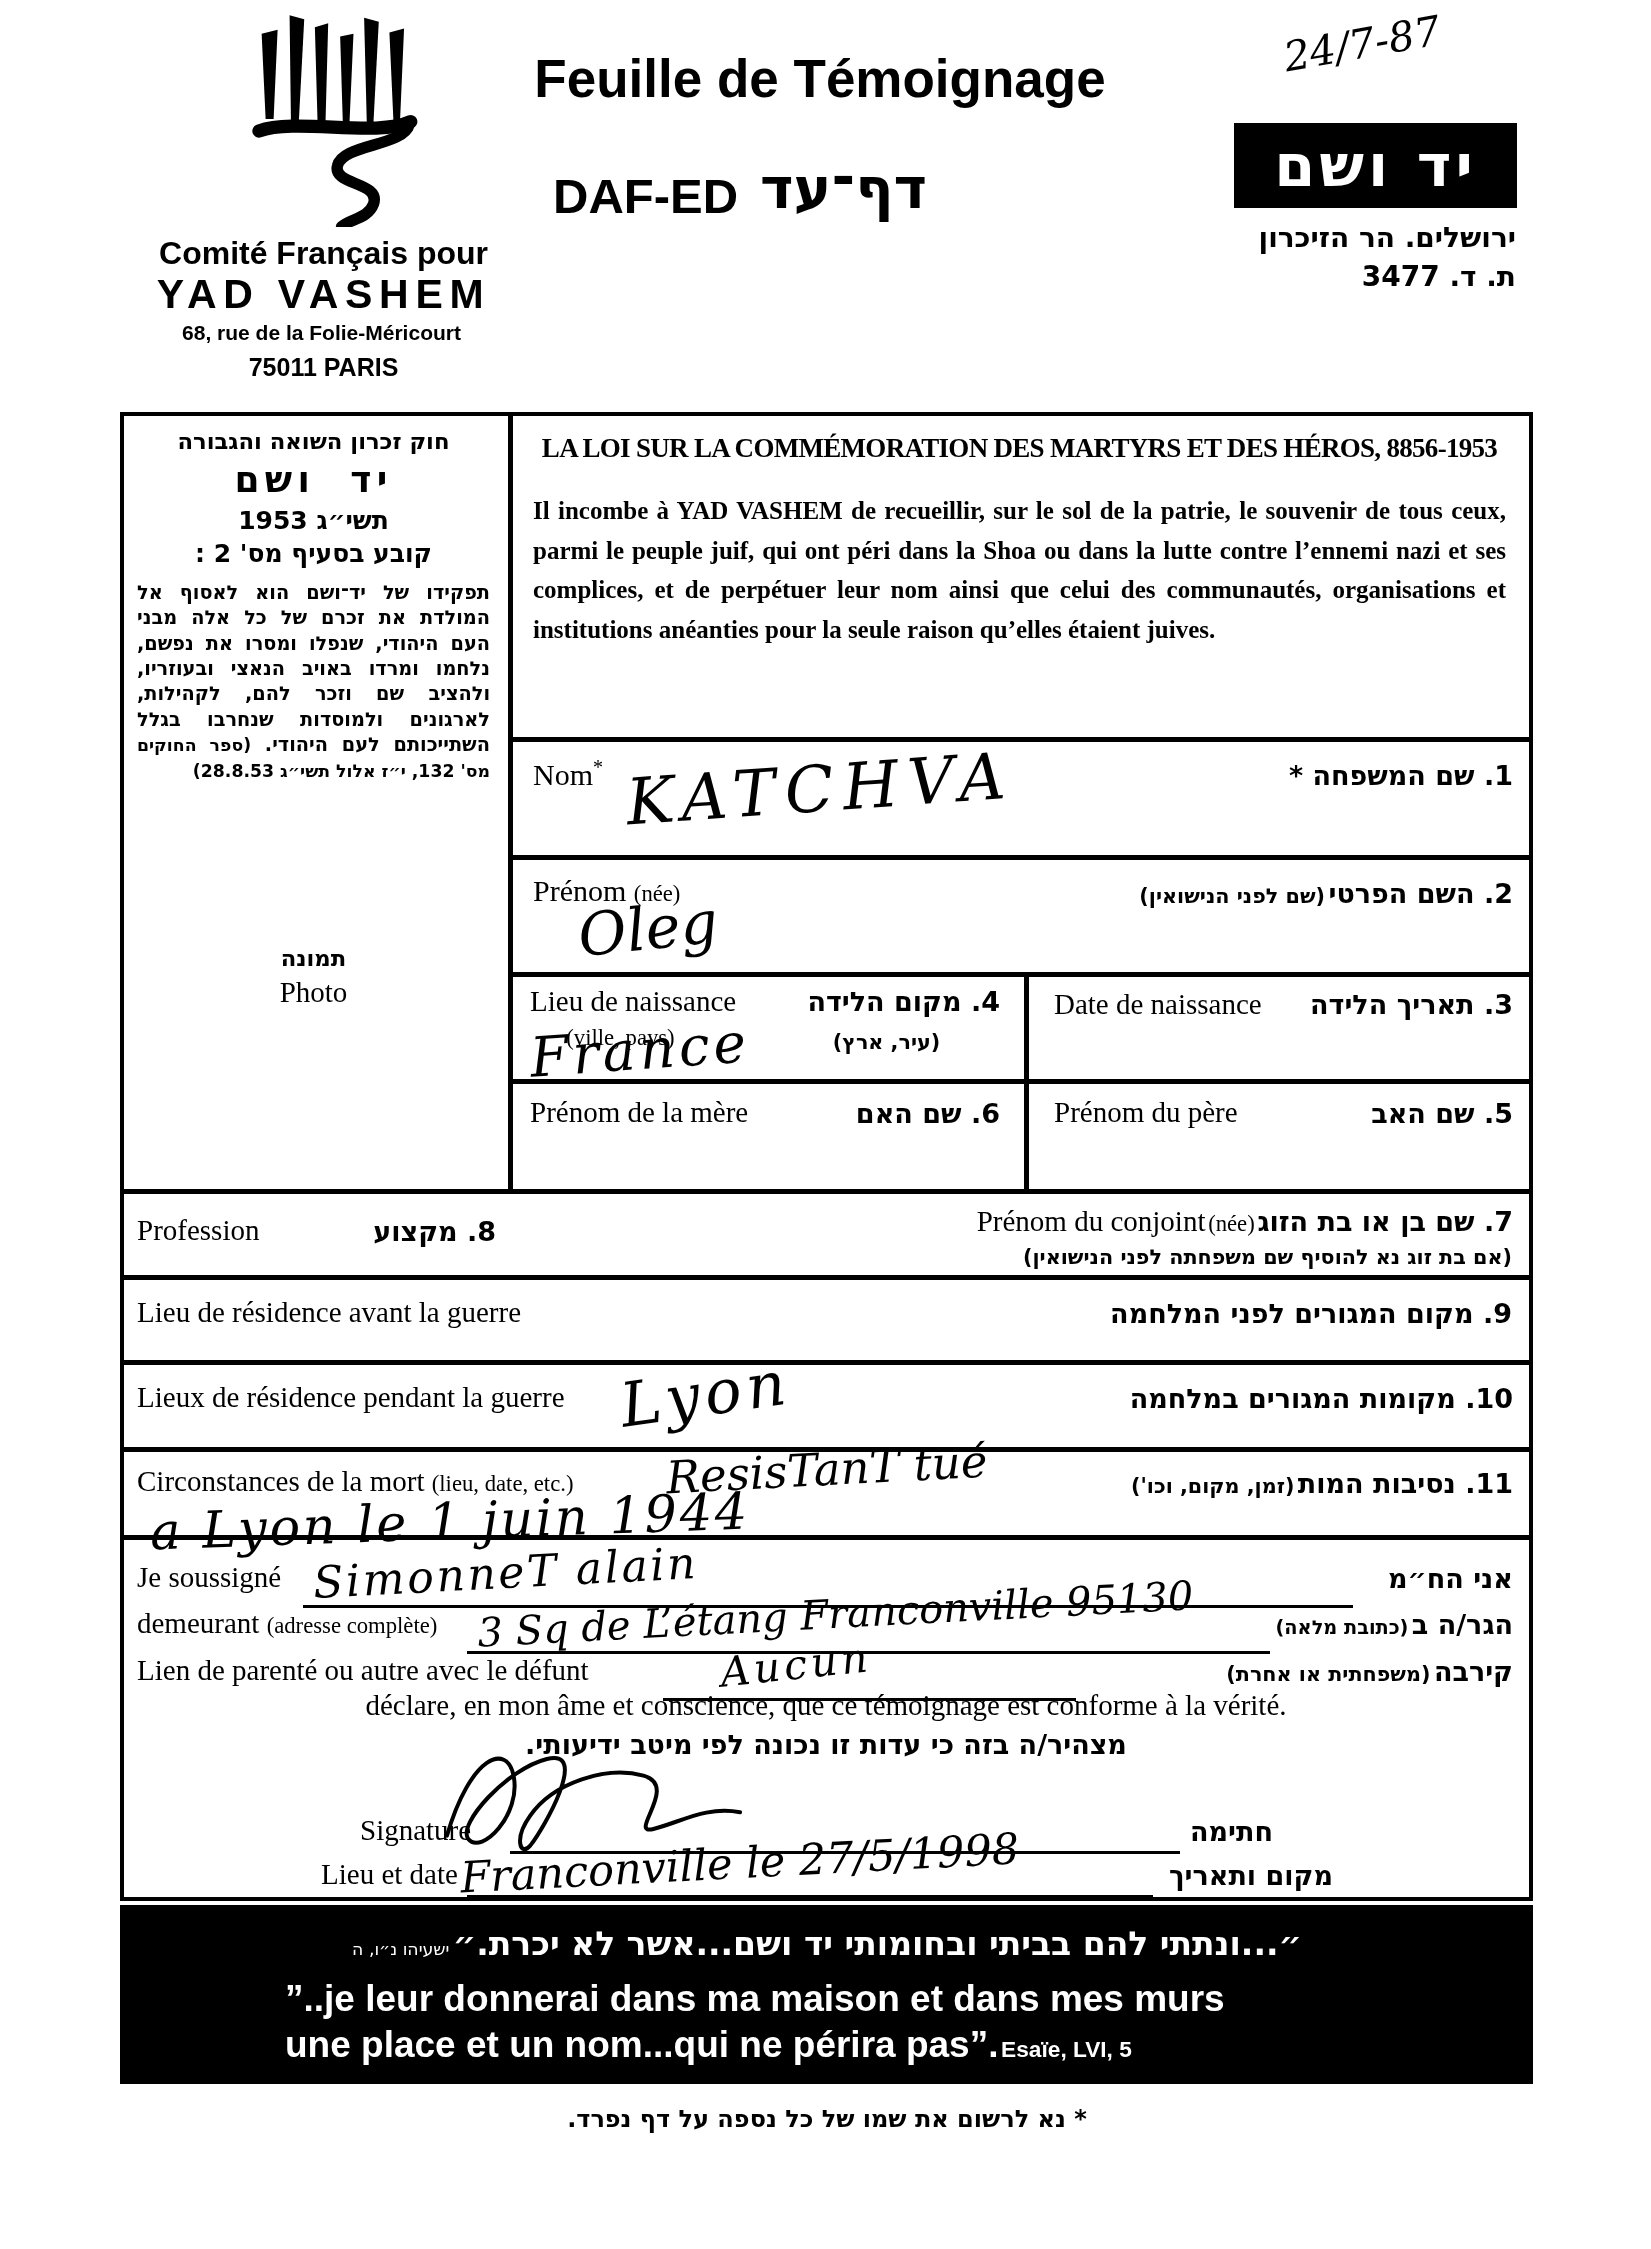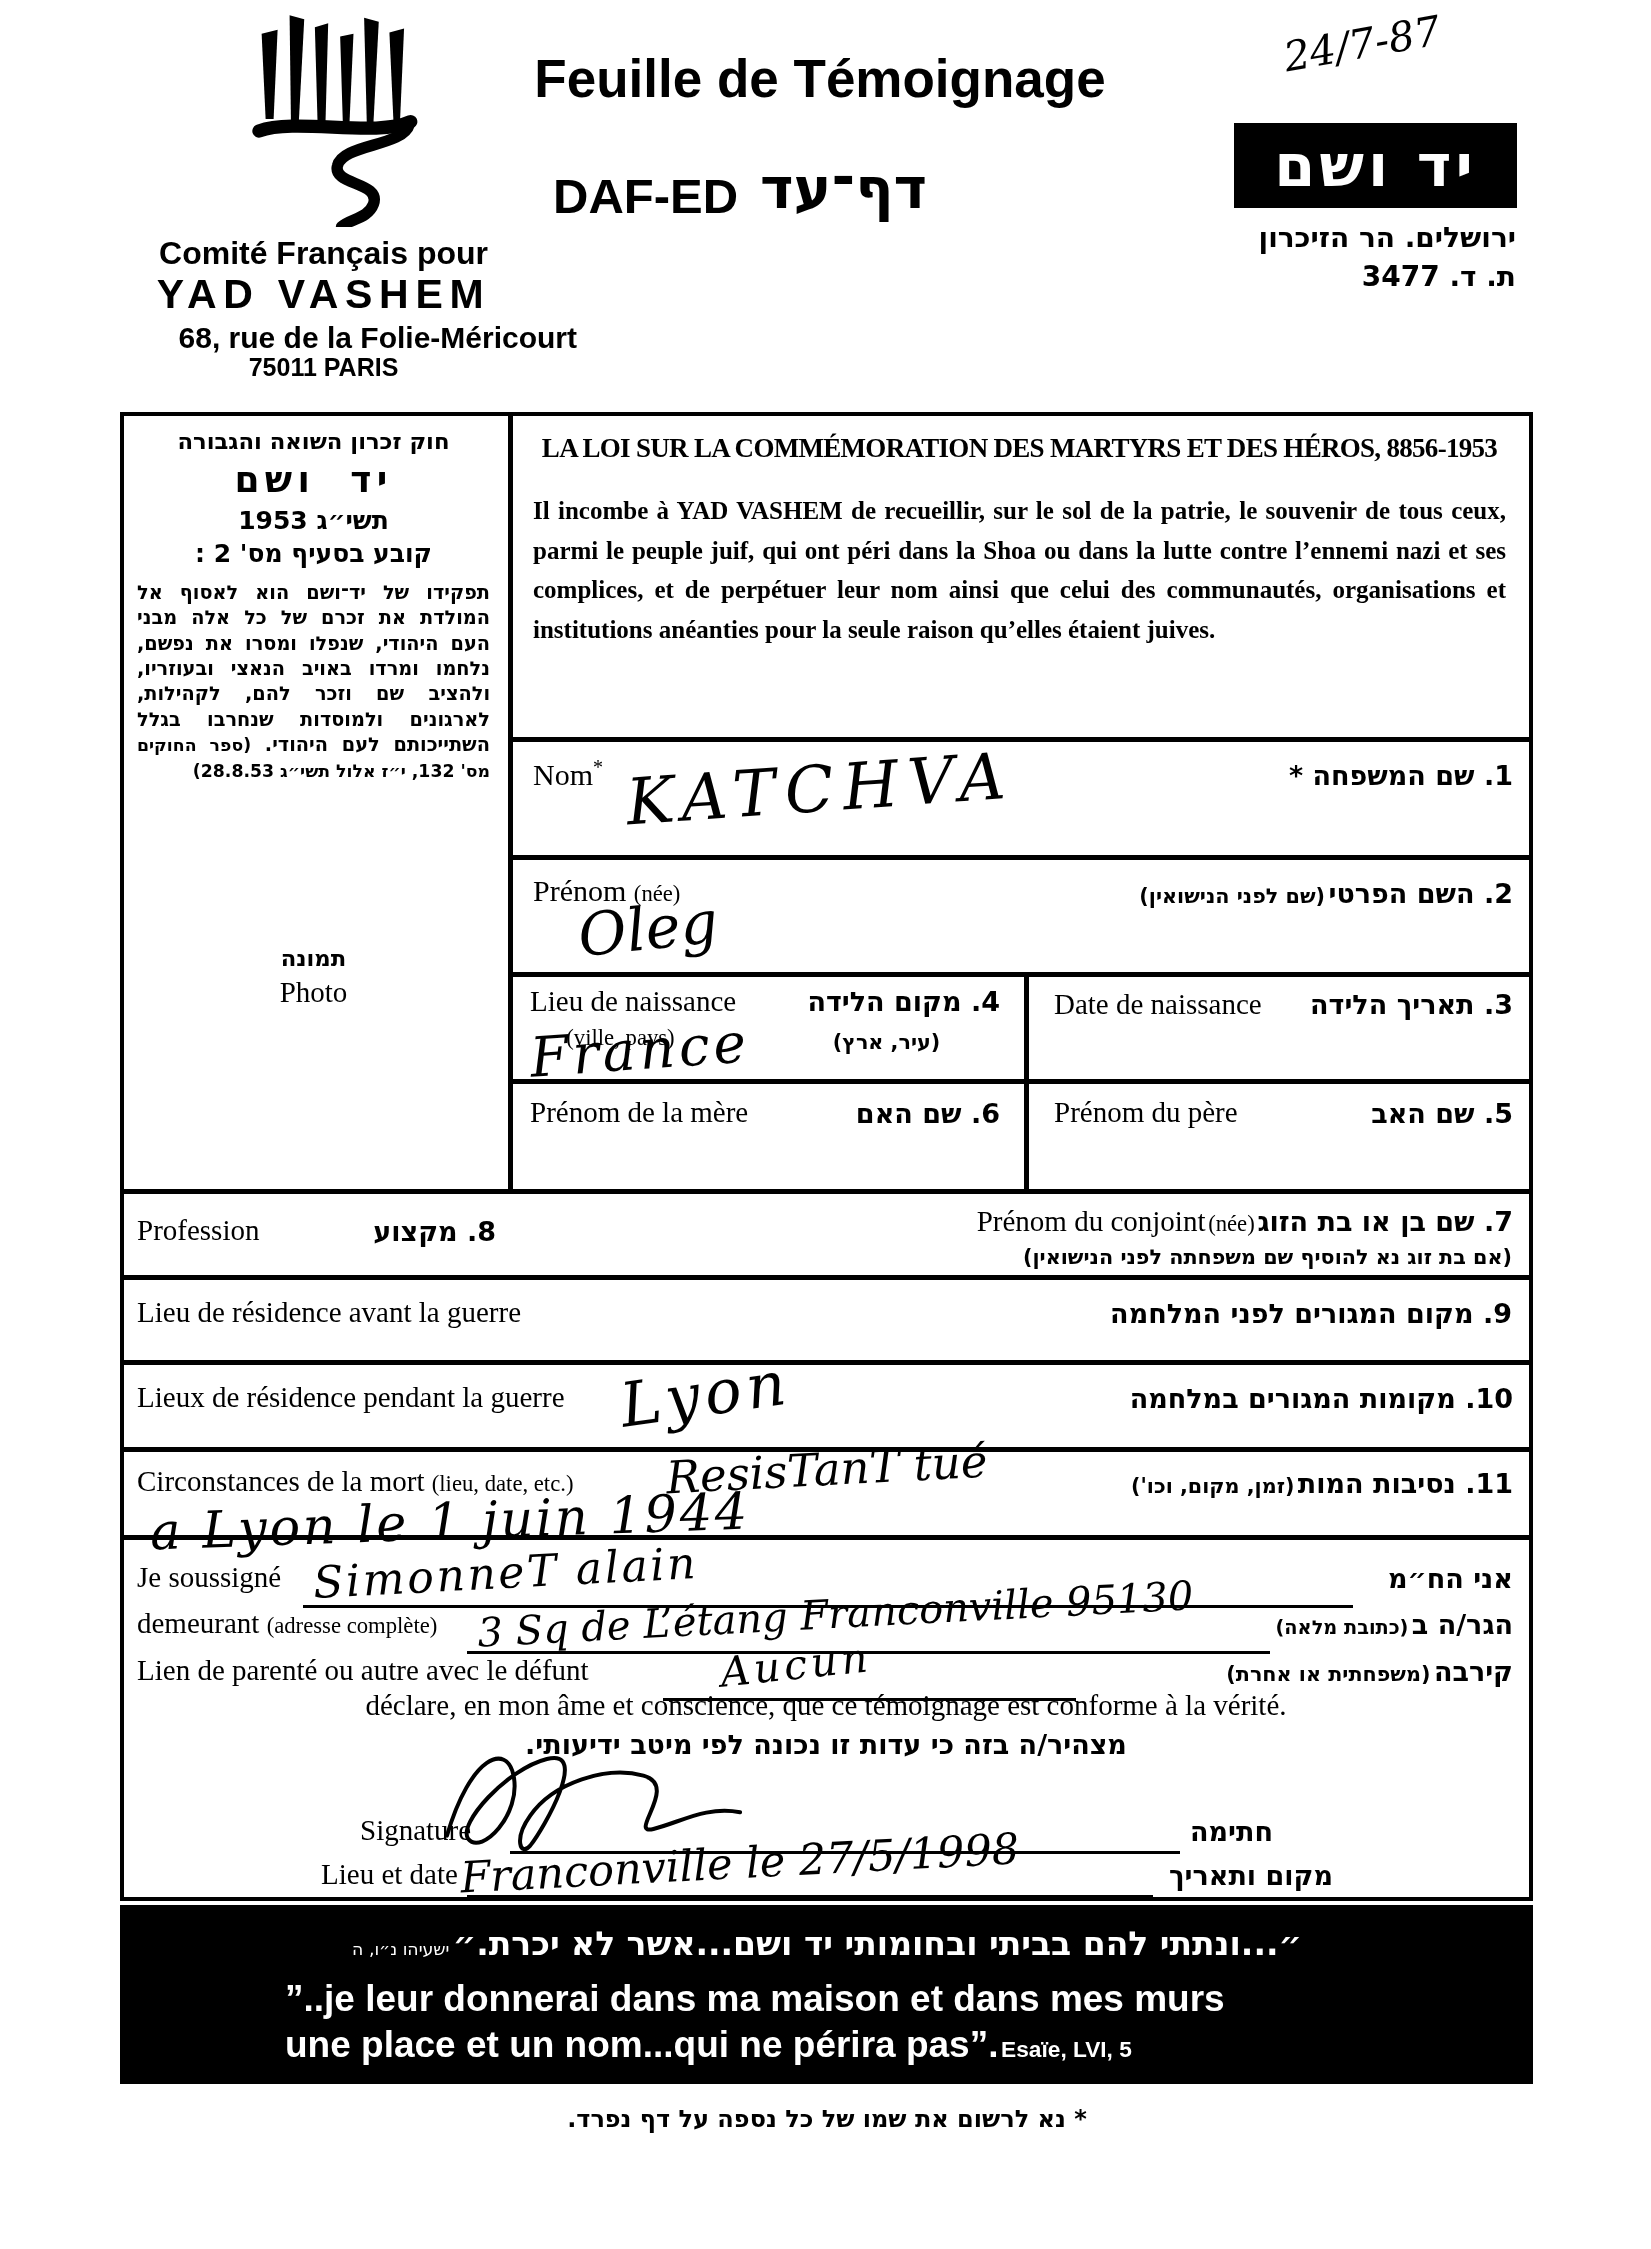--- a/index.html
+++ b/index.html
@@ -33,21 +33,21 @@
     <polygon fill="#000" points="108,30 128,24 124,172 112,172"></polygon>
     <polygon fill="#000" points="146,44 166,40 160,174 150,174"></polygon>
     <polygon fill="#000" points="182,16 204,22 196,174 186,174"></polygon>
     <polygon fill="#000" points="220,38 242,32 236,170 226,170"></polygon>
     <path d="M24,186 C80,166 200,196 252,172" stroke="#000" stroke-width="20" fill="none" stroke-linecap="round"></path>
     <path d="M250,176 C240,210 150,205 142,238 C134,268 208,262 196,296 C188,318 160,318 148,330" stroke="#000" stroke-width="17" fill="none" stroke-linecap="round"></path>
   </svg>
 
   <div class="abs sans b ctr nw" style="left:87px;top:271px;width:473px;font-size:41px;letter-spacing:6.7px;">YAD VASHEM</div>
   <div class="abs sans b ctr nw" style="left:87px;top:235px;width:473px;font-size:32px;">Comité Français pour</div>
-  <div class="abs sans b ctr nw" style="left:104px;top:321px;width:473px;font-size:30px;text-align:right;">68, rue de la Folie-Méricourt</div>
+  <div class="abs sans b ctr nw" style="left:85px;top:321px;width:473px;font-size:21px;">68, rue de la Folie-Méricourt</div>
   <div class="abs sans b ctr nw" style="left:87px;top:353px;width:473px;font-size:25px;">75011 PARIS</div>
 
   <div class="abs sans b ctr nw" style="left:467px;top:48px;width:706px;font-size:53px;">Feuille de Témoignage</div>
   <div class="abs sans b nw" style="left:553px;top:168px;font-size:49px;">DAF-ED</div>
   <div class="abs he b nw" style="left:760px;top:155px;font-size:57px;">דף־עד</div>
 
   <div class="abs hw" style="left:1283px;top:20px;font-size:41px;transform:rotate(-10deg);">24/7-87</div>
 
   <div class="logo-box">
     <span class="he b nw" style="font-size:59px;letter-spacing:4px;">יד ושם</span>

